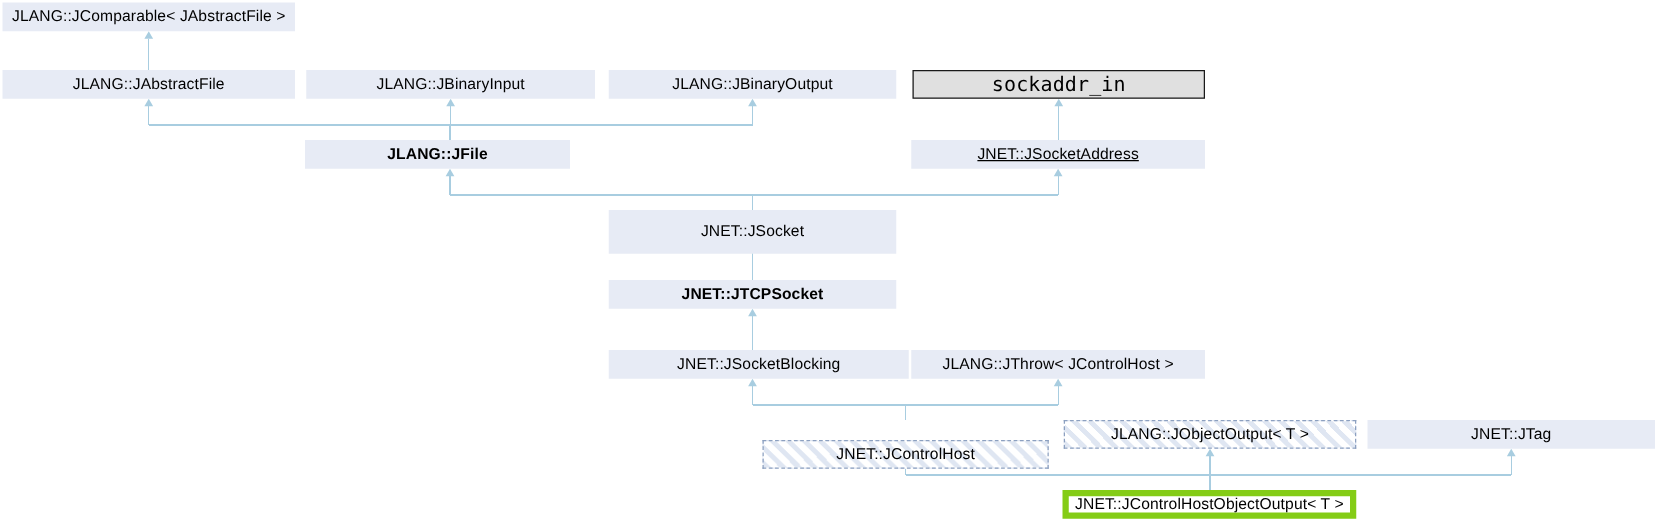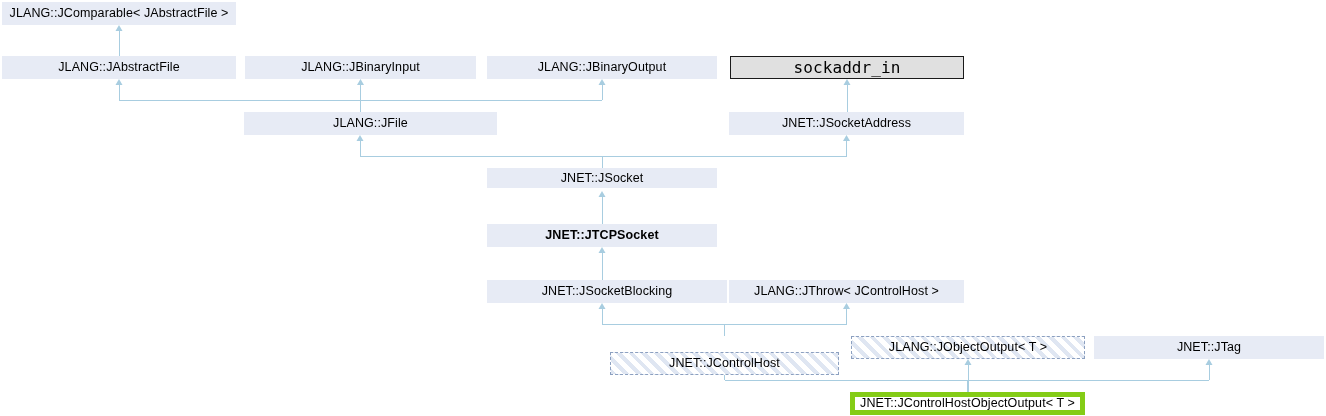--- a/index.html
+++ b/index.html
@@ -161,27 +161,27 @@
       </div>
       <div class="node kind-normal" style="left: 245px; top: 56px; width: 231px; height: 23px;">
         <span class="node-label">JLANG::JBinaryInput</span>
       </div>
       <div class="node kind-normal" style="left: 487px; top: 56px; width: 230px; height: 23px;">
         <span class="node-label">JLANG::JBinaryOutput</span>
       </div>
       <div class="node kind-external" style="left: 730px; top: 56px; width: 234px; height: 23px;">
         <span class="node-label">sockaddr_in</span>
       </div>
-      <div class="node kind-normal" style="left: 244px; top: 112px; width: 253px; height: 23px;">
+      <div class="node kind-normal" style="left: 244px; top: 112px; width: 212px; height: 23px; font-weight: bold;">
         <span class="node-label">JLANG::JFile</span>
       </div>
-      <div class="node kind-normal" style="left: 729px; top: 112px; width: 235px; height: 23px;">
+      <div class="node kind-normal" style="left: 729px; top: 112px; width: 235px; height: 23px; text-decoration: underline;">
         <span class="node-label">JNET::JSocketAddress</span>
       </div>
-      <div class="node kind-normal" style="left: 487px; top: 168px; width: 230px; height: 20px;">
+      <div class="node kind-normal" style="left: 487px; top: 168px; width: 230px; height: 35px;">
         <span class="node-label">JNET::JSocket</span>
       </div>
       <div class="node kind-normal" style="left: 487px; top: 224px; width: 230px; height: 23px; font-weight: bold;">
         <span class="node-label">JNET::JTCPSocket</span>
       </div>
       <div class="node kind-normal" style="left: 487px; top: 280px; width: 240px; height: 23px;">
         <span class="node-label">JNET::JSocketBlocking</span>
       </div>
       <div class="node kind-normal" style="left: 729px; top: 280px; width: 235px; height: 23px;">
         <span class="node-label">JLANG::JThrow&lt; JControlHost &gt;</span>

